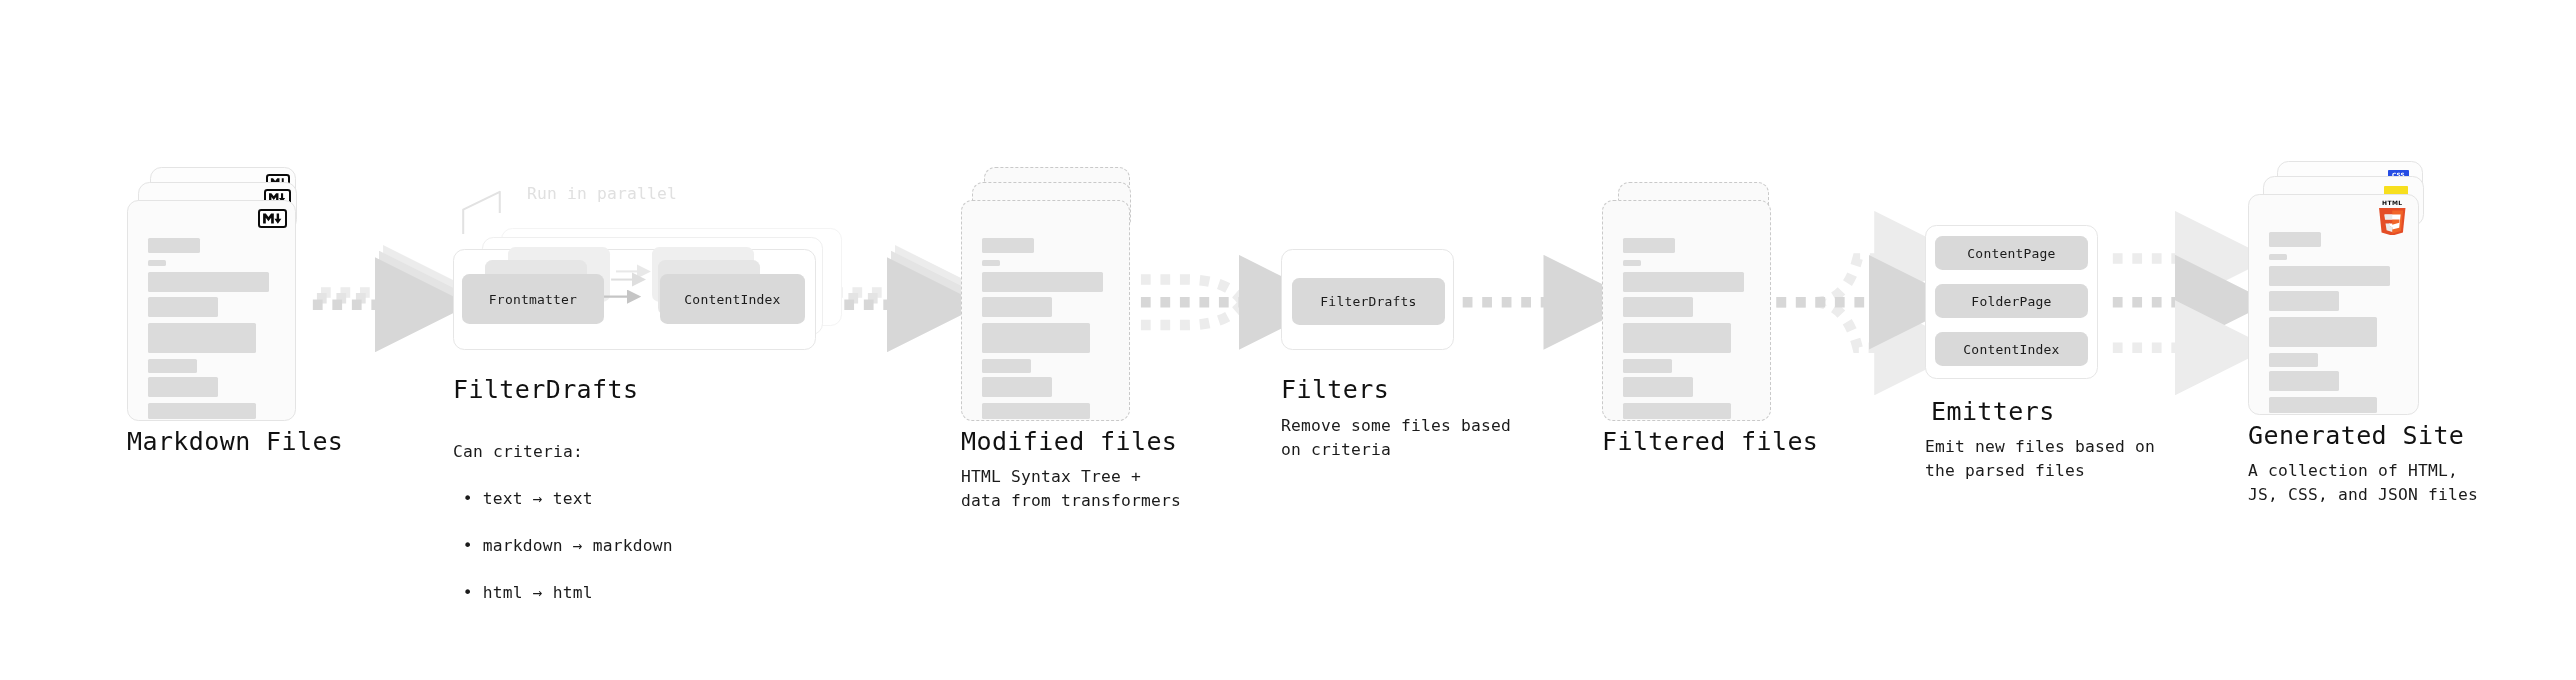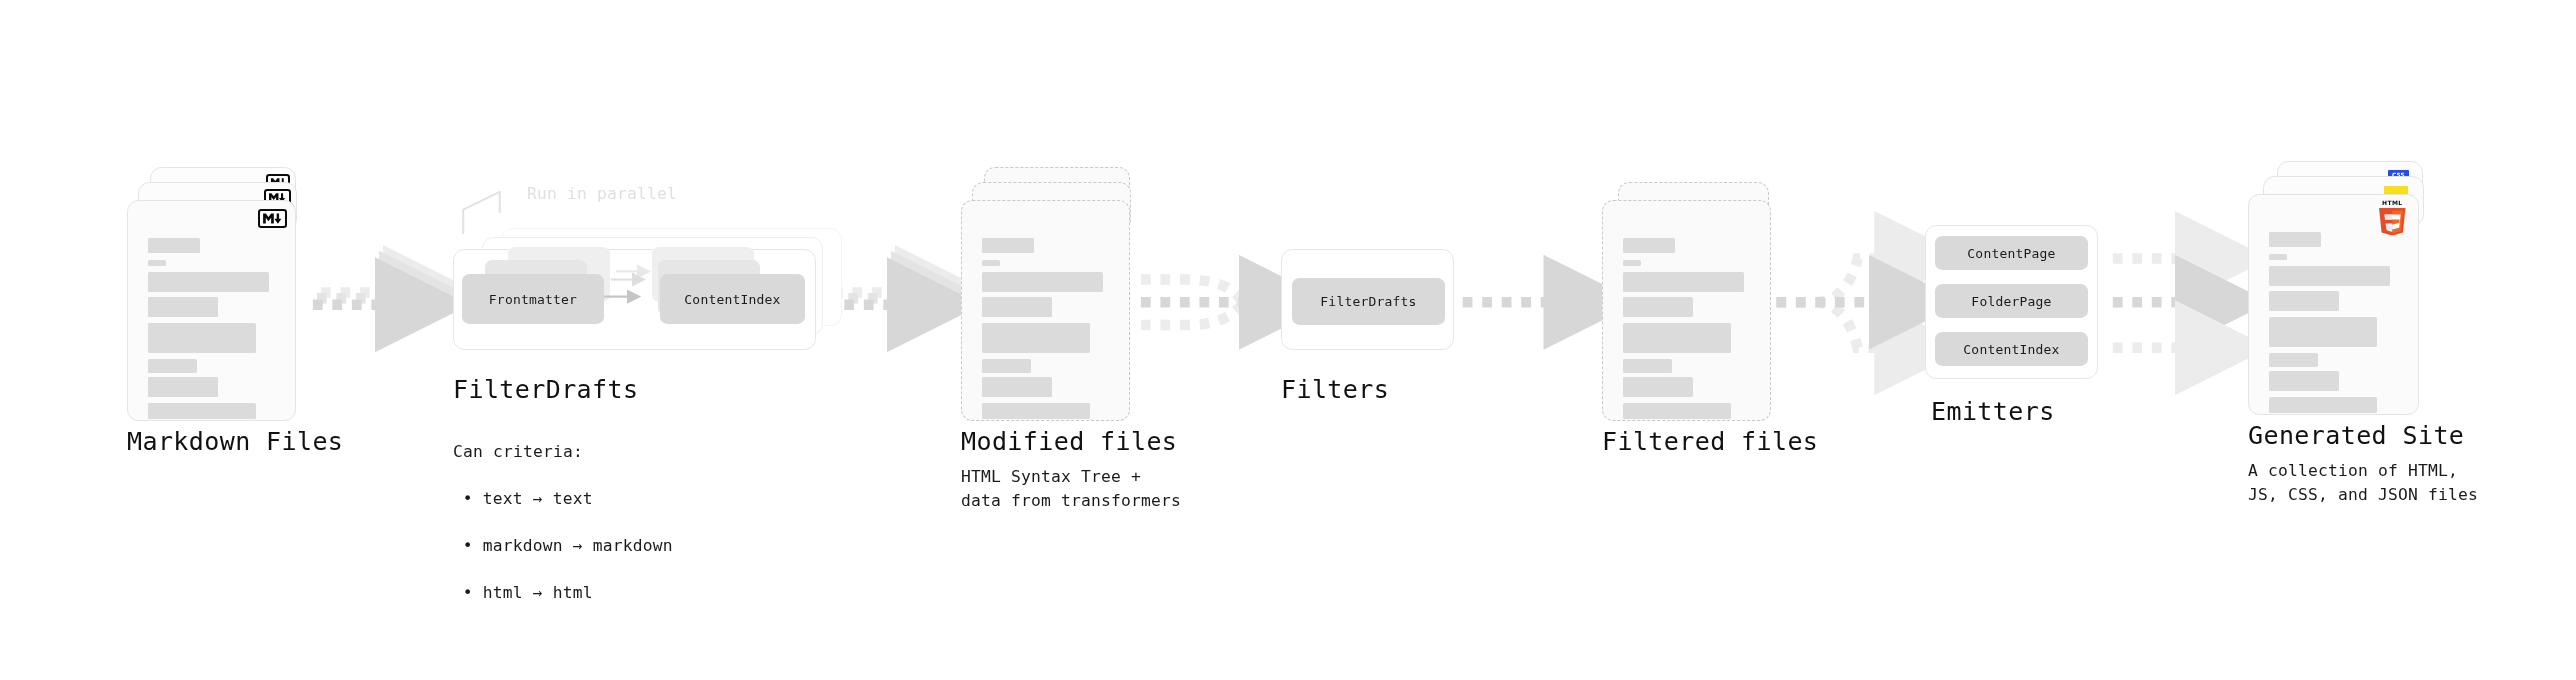--- a/index.html
+++ b/index.html
@@ -295,20 +295,22 @@
   </div>
 
   <div class="abs stage-label" style="left:961px; top:427px;">Modified files</div>
   <div class="abs stage-desc" style="left:961px; top:465px; width:244px;">HTML Syntax Tree +
 data from transformers</div>
 
   <div class="group-box" style="left:1281px; top:249px; width:173px; height:101px;"></div>
   <div class="chip" style="left:1292px; top:278px; width:153px; height:47px;text-align:right;">FilterDrafts</div>
 
   <div class="abs stage-label" style="left:1281px; top:375px;">Filters</div>
+  <div class="abs stage-desc" style="left:1281px; top:414px; width:244px;">Remove some files based
+on criteria</div>
 
   <div class="doc-stack" style="left:1602px; top:167px; width:187px; height:260px;">
     <div class="doc-card dashed" style="left:16.3px; top:14.6px; width:151px; height:49px;"></div>
     <div class="doc-card dashed" style="left:0px; top:32.5px; width:169px; height:221px;">
       <div class="skel" style="left:19.5px; top:37px;  width:52px;  height:15.4px;"></div>
       <div class="skel" style="left:19.5px; top:59px;  width:18px;  height:6.5px;"></div>
       <div class="skel" style="left:19.5px; top:71px;  width:121px; height:20.3px;"></div>
       <div class="skel" style="left:19.5px; top:96px; width:70px;  height:20.3px;"></div>
       <div class="skel" style="left:19.5px; top:122px; width:108px; height:30px;"></div>
       <div class="skel" style="left:19.5px; top:158px; width:49px;  height:14px;"></div>
@@ -318,20 +320,22 @@
   </div>
 
   <div class="abs stage-label" style="left:1602px; top:427px;">Filtered files</div>
 
   <div class="group-box" style="left:1925px; top:225px; width:173px; height:154px;"></div>
   <div class="chip" style="left:1935px; top:236px; width:153px; height:34px;">ContentPage</div>
   <div class="chip" style="left:1935px; top:284px; width:153px; height:34px;">FolderPage</div>
   <div class="chip" style="left:1935px; top:332px; width:153px; height:34px;">ContentIndex</div>
 
   <div class="abs stage-label" style="left:1925px; top:397px;margin-left:6px;">Emitters</div>
+  <div class="abs stage-desc" style="left:1925px; top:435px; width:244px;">Emit new files based on
+the parsed files</div>
 
   <div class="doc-stack" style="left:2248px; top:161px; width:195px; height:268px;">
 
     <div class="doc-card back1" style="left:29px; top:0px; width:146px; height:49px;">
       <div class="css-badge" style="right:13px; top:8.1px;">CSS</div>
     </div>
 
     <div class="doc-card back2" style="left:14.6px; top:14.6px; width:161px; height:50px;">
       <div class="js-badge" style="right:14.6px; top:9px;"></div>
     </div>

